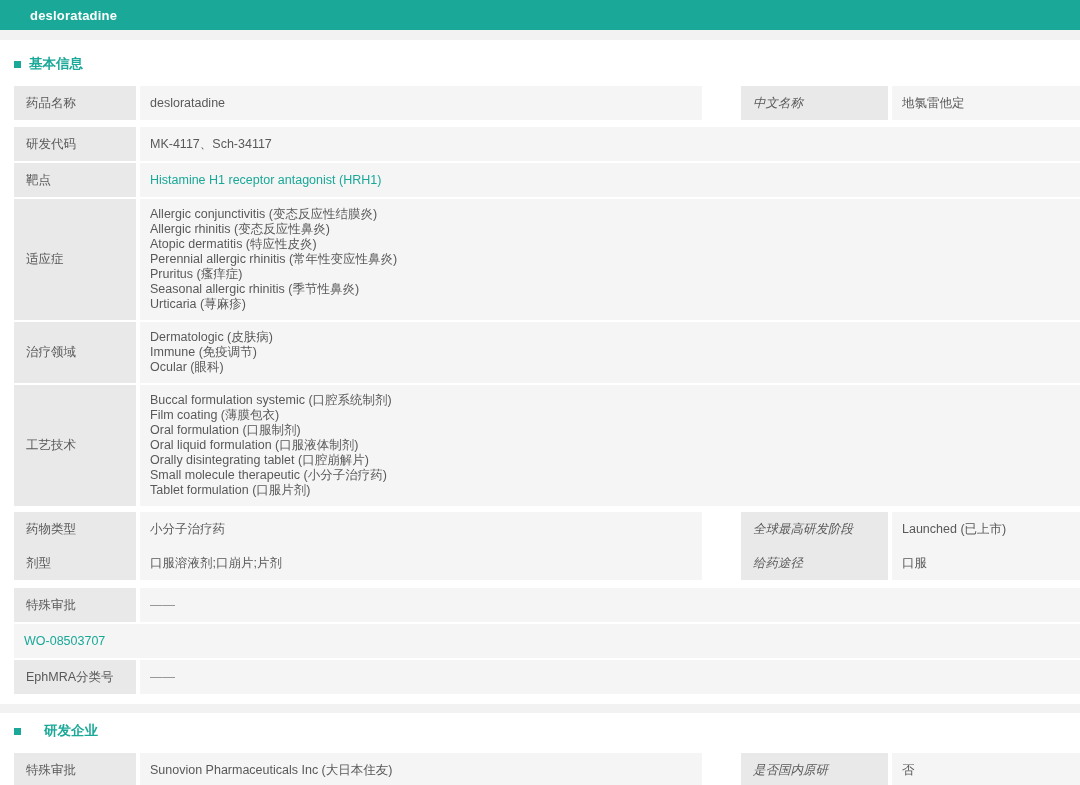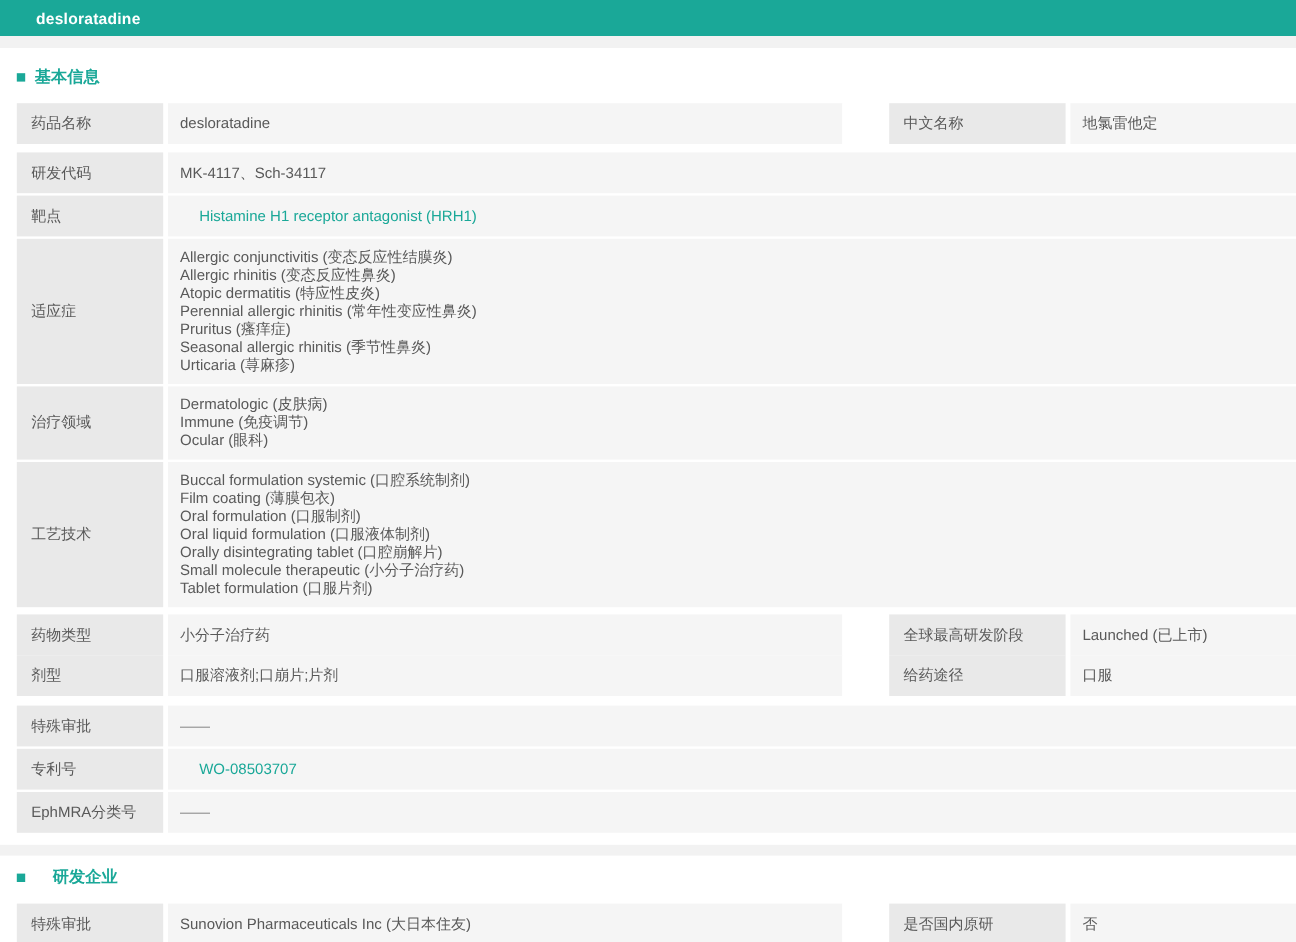--- a/index.html
+++ b/index.html
@@ -79,22 +79,22 @@
     padding-left:10px;
   }
   .val.multiline{
     display:block;
     padding:8px 10px;
     line-height:15px;
     white-space:pre-line;
   }
   .val.half{flex:none;width:562px;}
   .spacer{flex:none;width:39px;background:#ffffff;}
-  .lbl.right{width:147px;}
-  .link{color:var(--accent);cursor:pointer;margin-left:16px;}
+  .lbl.right{width:147px;font-style:italic;}
+  .link{color:var(--accent);cursor:pointer;}
   .dash{color:#8a8a8a;}
   .page-divider{
     height:9px;
     background:var(--band-bg);
     margin-top:10px;
   }
 </style>
 </head>
 <body>
 
@@ -177,21 +177,20 @@
   </div>
 
   <div class="group g4 sep">
     <div class="row">
       <div class="lbl">特殊审批</div>
       <div class="val">
         <span class="dash">——</span>
       </div>
     </div>
     <div class="row">
-      <div class="lbl">专利号</div>
       <div class="val">
         <span class="link">WO-08503707</span>
       </div>
     </div>
     <div class="row">
       <div class="lbl">EphMRA分类号</div>
       <div class="val">
         <span class="dash">——</span>
       </div>
     </div>

